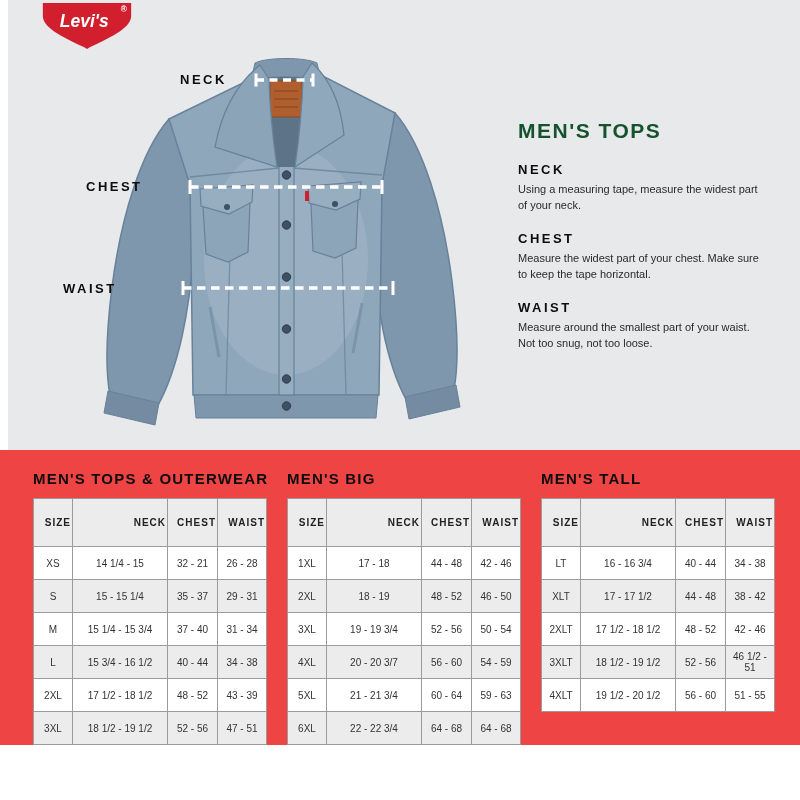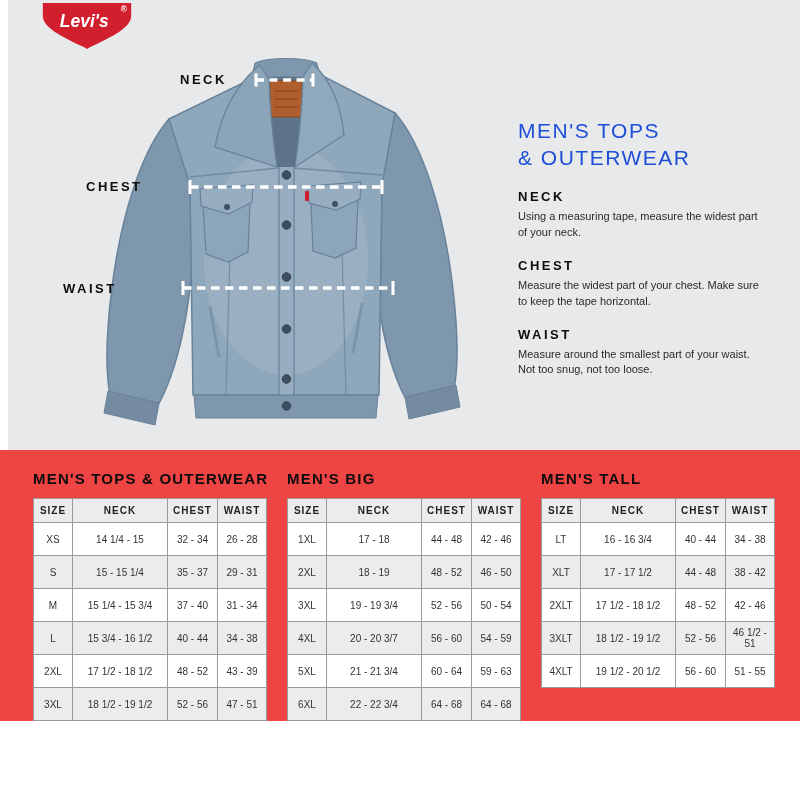--- a/index.html
+++ b/index.html
@@ -16,32 +16,32 @@
   
   .hero{position:absolute;left:8px;top:0;width:800px;height:450px;background:var(--hero-bg);}
   .logo{position:absolute;left:33px;top:2px;width:92px;height:48px;}
   .jacket{position:absolute;left:55px;top:55px;width:440px;height:395px;}
   .m-label{position:absolute;font-size:13px;font-weight:800;letter-spacing:2.5px;color:#0d0d0d;}
   .m-label.neck{left:172px;top:72px;}
   .m-label.chest{left:78px;top:179px;}
   .m-label.waist{left:55px;top:281px;}
 
   .info{position:absolute;left:510px;top:118px;width:250px;}
-  .info h1{font-size:21px;font-weight:400;letter-spacing:1.5px;line-height:1.28;color:#1d4ed8;}
+  .info h1{font-size:21px;font-weight:700;letter-spacing:1.5px;line-height:1.28;color:#14532d;}
   .measure-block{margin-top:17px;}
   .measure-block h2{font-size:13px;font-weight:800;letter-spacing:2.5px;color:#0d0d0d;margin-bottom:5px;}
   .measure-block p{font-size:11px;line-height:1.45;color:#2a2a2a;width:242px;}
 
   
   .tables{position:absolute;left:0;top:450px;width:800px;padding:20px 0 0 33px;background:#ef4444;display:flex;gap:21px;}
   .size-table-block{width:233px;}
   .size-table-block h3{font-size:15px;font-weight:800;letter-spacing:1.2px;margin-bottom:11px;color:#0d0d0d;white-space:nowrap;}
   table{width:233px;border-collapse:collapse;table-layout:fixed;}
   th,td{border:1px solid var(--table-border);text-align:center;vertical-align:middle;font-size:10px;color:#333;padding:2px 1px;}
-  th{height:24px;background:var(--row-alt);font-weight:700;letter-spacing:1px;color:#222;}
+  th{height:48px;background:var(--row-alt);font-weight:700;letter-spacing:1px;color:#222;text-align:right;}
   td{height:33px;background:#ffffff;}
   tbody tr:nth-child(even) td{background:var(--row-alt);}
   col.c-size{width:39px;}
   col.c-neck{width:95px;}
   col.c-chest{width:50px;}
   col.c-waist{width:49px;}
 </style>
 </head>
 <body>
 
@@ -110,21 +110,20 @@
       </svg>
     </div>
 
     <div class="m-label neck">NECK</div>
     <div class="m-label chest">CHEST</div>
     <div class="m-label waist">WAIST</div>
 
     <aside class="info">
       <h1>
         <span>MEN'S TOPS</span><br>
-        <span>&amp; OUTERWEAR</span>
       </h1>
       <div class="measure-block">
         <h2>NECK</h2>
         <p>Using a measuring tape, measure the widest part of your neck.</p>
       </div>
       <div class="measure-block">
         <h2>CHEST</h2>
         <p>Measure the widest part of your chest. Make sure to keep the tape horizontal.</p>
       </div>
       <div class="measure-block">
@@ -150,21 +149,21 @@
               <th>SIZE</th>
               <th>NECK</th>
               <th>CHEST</th>
               <th>WAIST</th>
             </tr>
           </thead>
         <tbody>
             <tr>
               <td>XS</td>
               <td>14 1/4 - 15</td>
-              <td>32 - 34</td>
+              <td>32 - 21</td>
               <td>26 - 28</td>
             </tr>
             <tr>
               <td>S</td>
               <td>15 - 15 1/4</td>
               <td>35 - 37</td>
               <td>29 - 31</td>
             </tr>
             <tr>
               <td>M</td>

